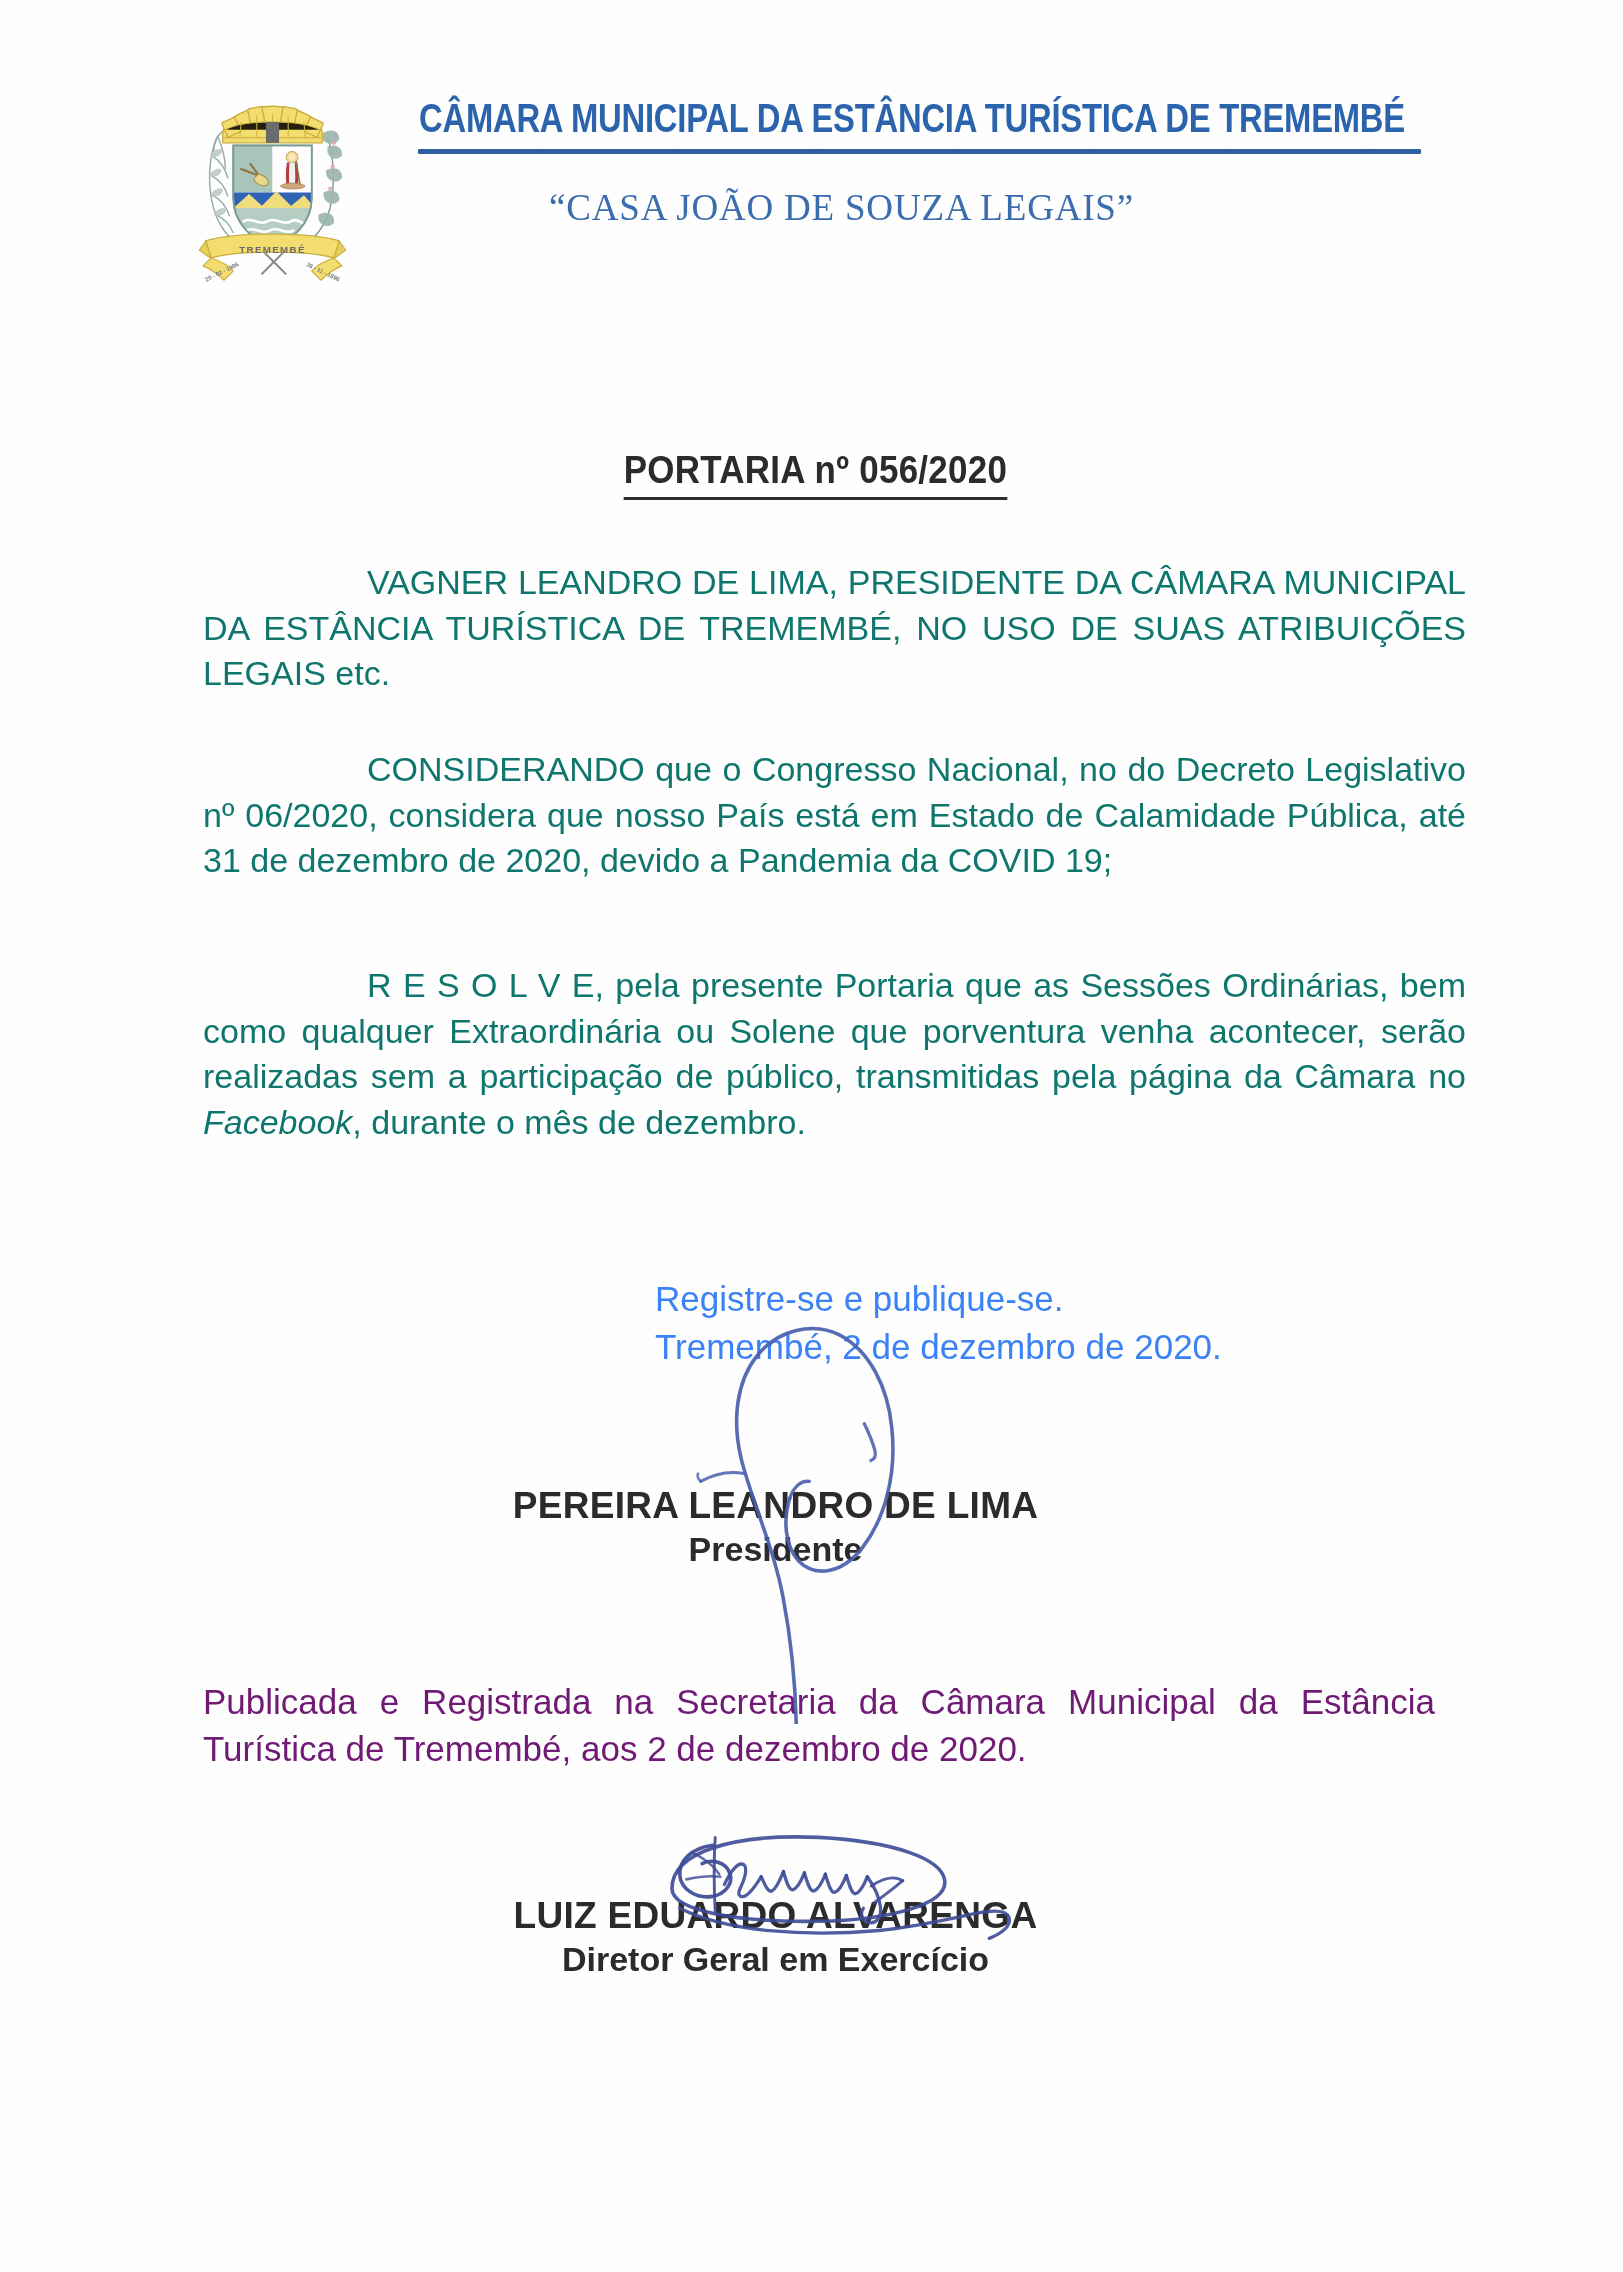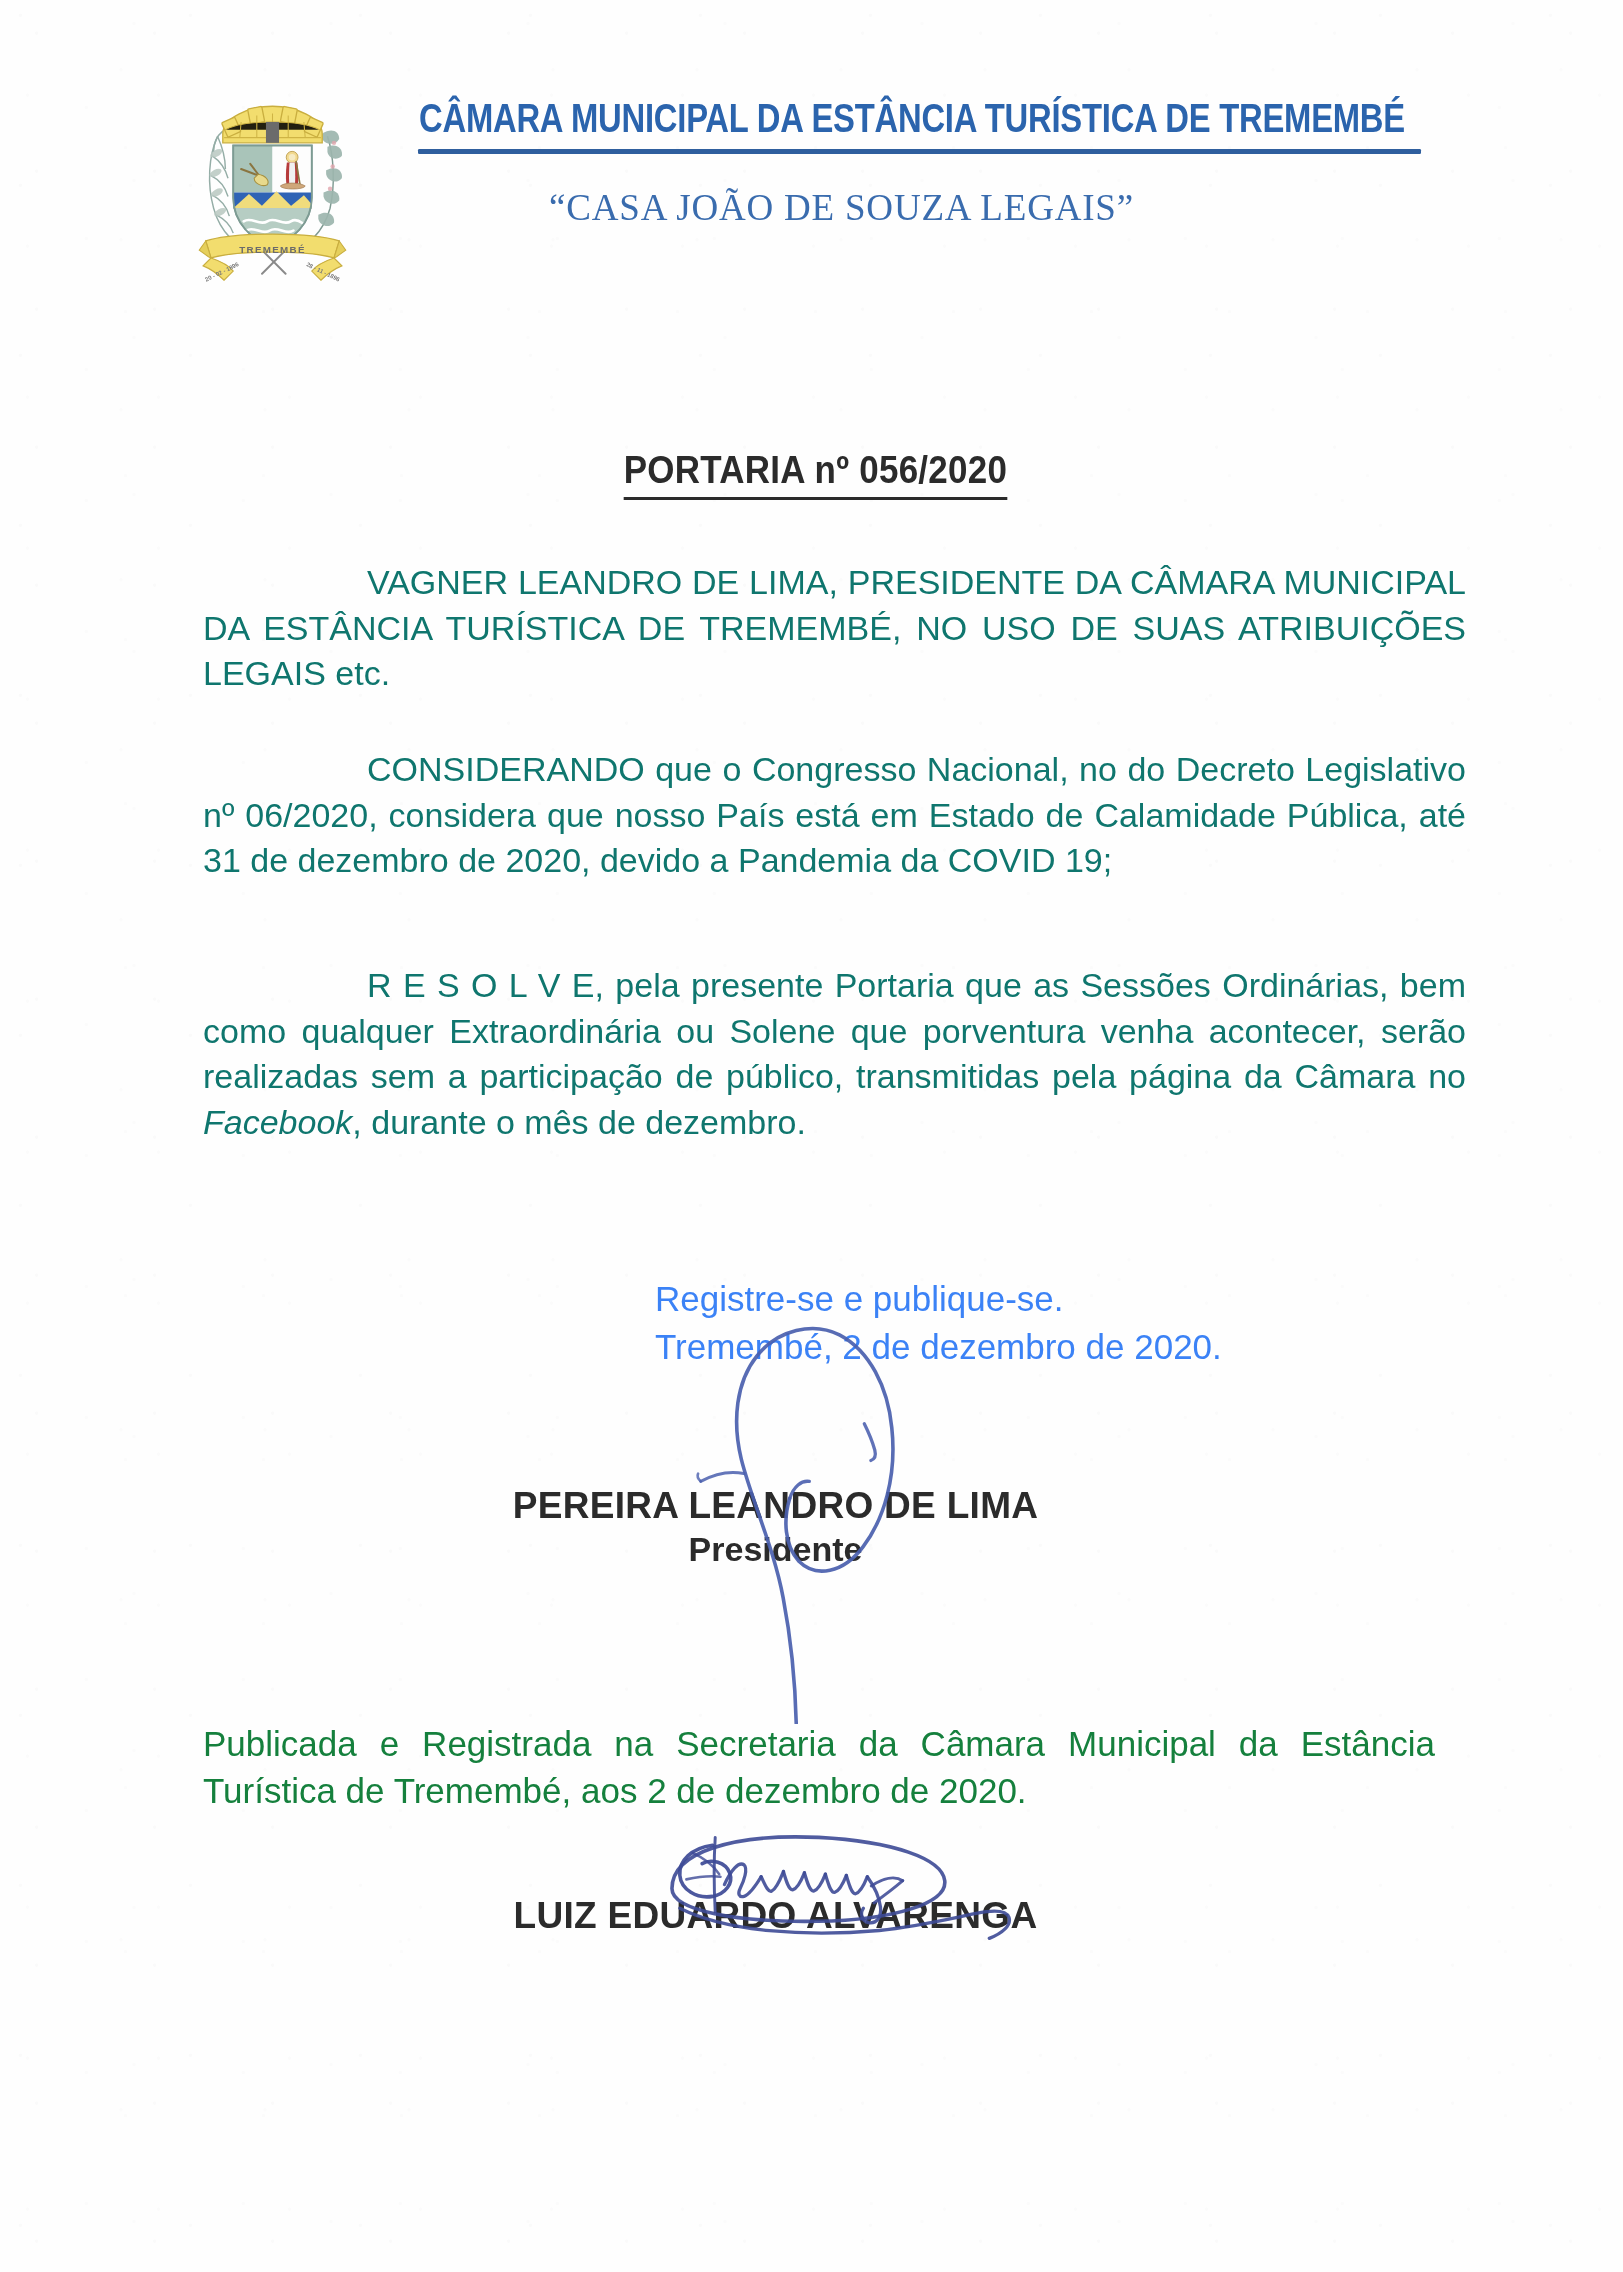--- a/index.html
+++ b/index.html
@@ -177,26 +177,26 @@
     font-size: 34px;
     line-height: 1.25;
   }
 
   .sign1 { top: 1484px; }
   .sign2 { top: 1894px; }
 
   .p4 {
     position: absolute;
     left: 0;
-    top: 1720px;
+    top: 1678px;
     width: 1232px;
     font-family: "Liberation Sans Narrow", "Liberation Sans", sans-serif;
     font-size: 35px;
     line-height: 1.35;
-    color: #15803d;
+    color: #701a75;
     text-indent: 0;
   }
 
   
   .ink {
     position: absolute;
     z-index: 5;
     pointer-events: none;
   }
   .ink-president { left: 668px; top: 1265px; }
@@ -348,20 +348,21 @@
 
     <div class="sign-block sign1">
       <div class="sign-name">PEREIRA LEANDRO DE LIMA</div>
       <div class="sign-role">Presidente</div>
     </div>
 
     <div class="para p4 noindent">Publicada e Registrada na Secretaria da Câmara Municipal da Estância Turística de Tremembé, aos 2 de dezembro de 2020.</div>
 
     <div class="sign-block sign2">
       <div class="sign-name">LUIZ EDUARDO ALVARENGA</div>
+      <div class="sign-role">Diretor Geral em Exercício</div>
     </div>
   </div>
 
   <div class="ink ink-president">
     <svg width="301" height="459" viewBox="0 0 460 700" xmlns="http://www.w3.org/2000/svg">
       <g fill="none" stroke="#4a5fae" stroke-linecap="round" stroke-linejoin="round">
         <path d="M196 700 C194 620 186 560 176 508
                  C162 432 128 360 112 296
                  C98 238 104 178 136 138
                  C168 98 222 86 262 106

